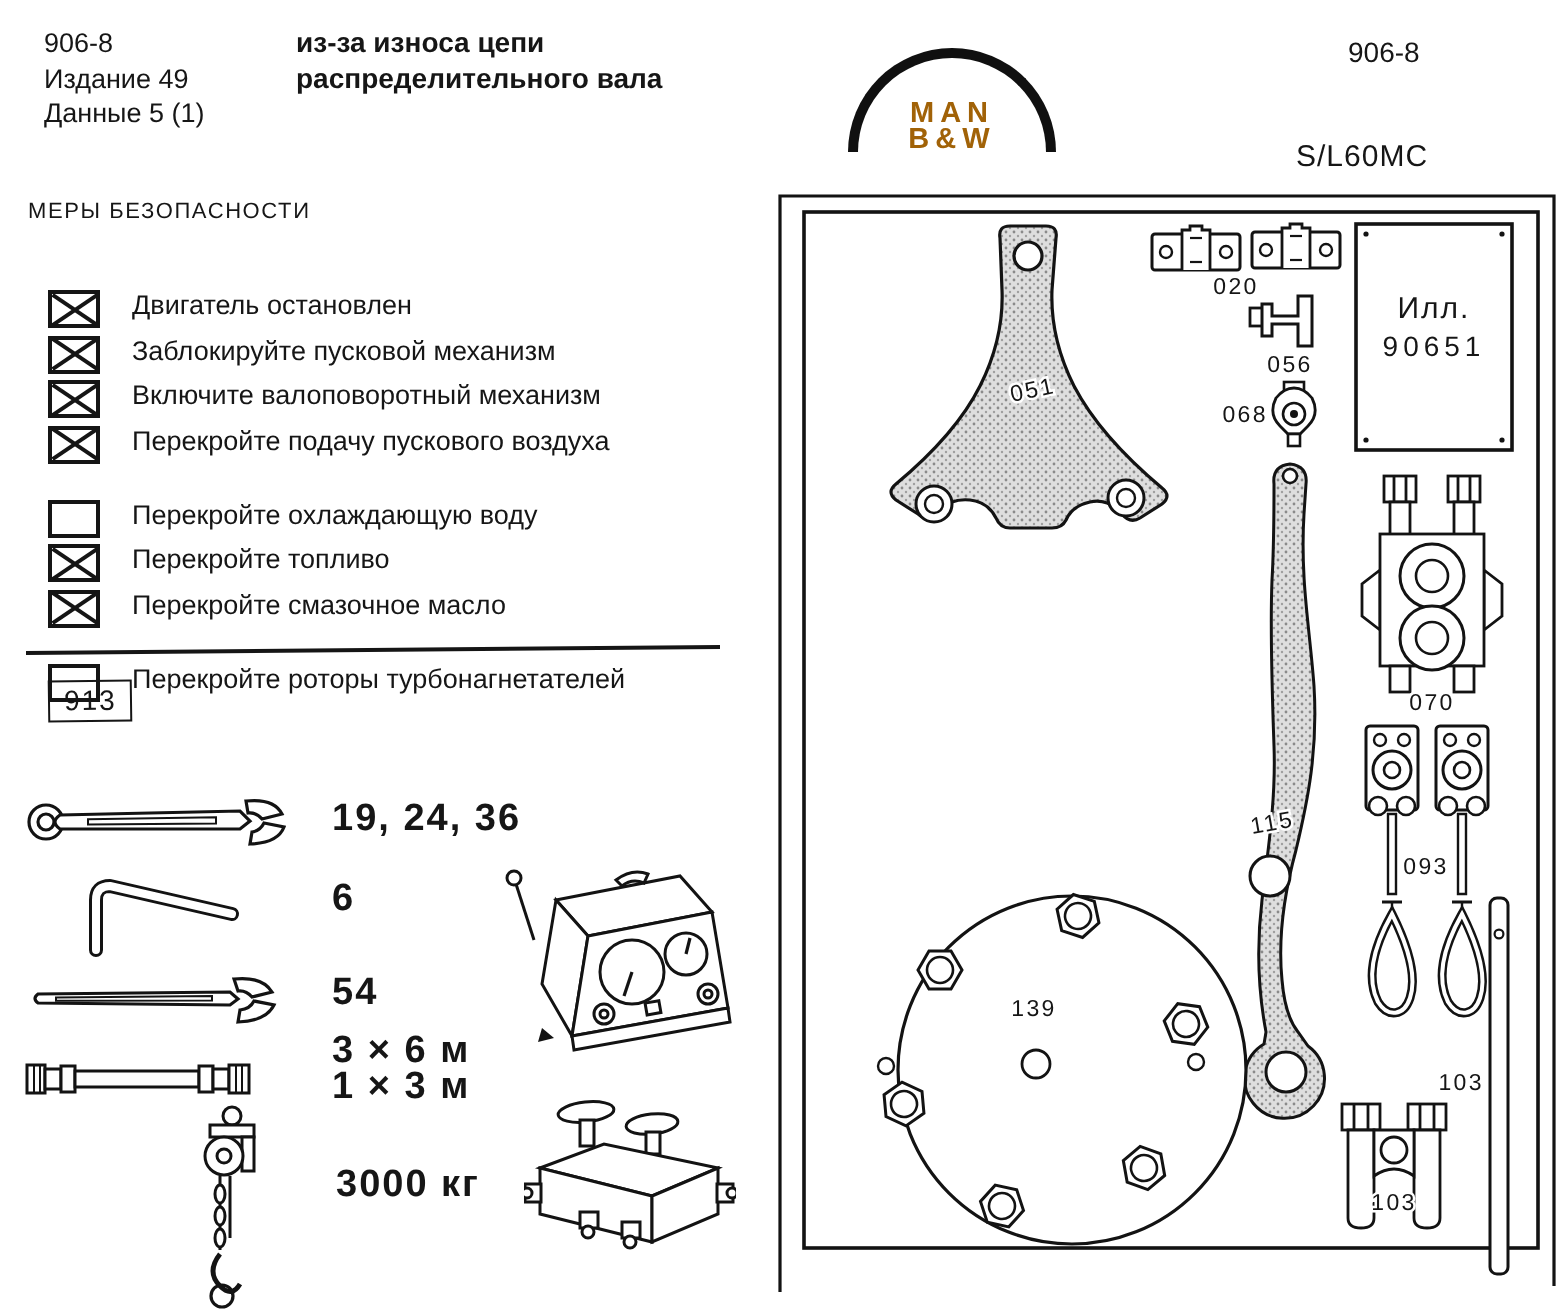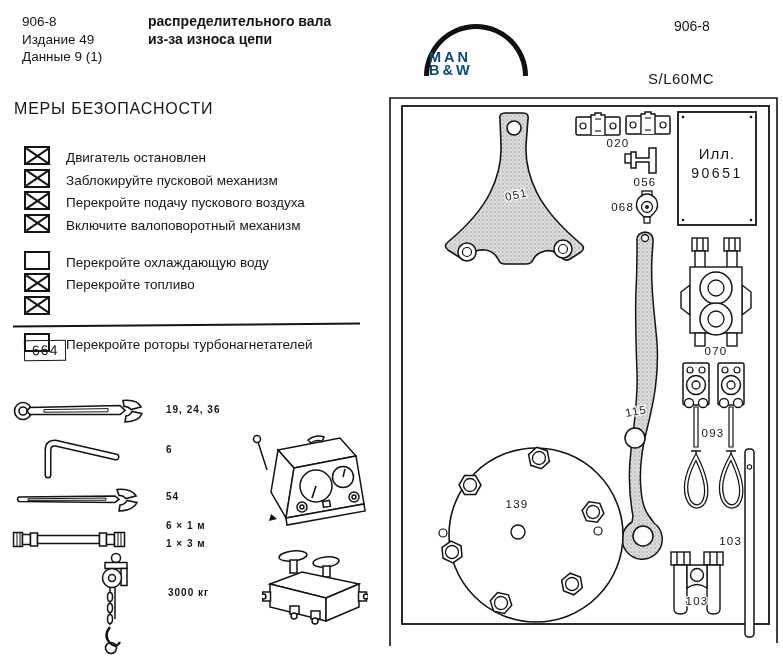--- a/index.html
+++ b/index.html
@@ -3,55 +3,55 @@
 <meta charset="utf-8">
 <style>
   html,body{margin:0;padding:0;background:#fff}
   body{width:783px;height:658px;position:relative;overflow:hidden;
        font-family:"Liberation Sans",sans-serif;color:#161616}
   .abs{position:absolute}
   .meta{font-size:13.5px;line-height:17.5px}
   .title{font-size:14px;font-weight:bold;line-height:17.5px}
   .refnum{font-size:14px}
   .engine{font-size:15px;letter-spacing:.5px}
-  .s-head{font-size:16px;letter-spacing:.8px}
+  .s-head{font-size:11px;letter-spacing:.8px}
   .dome{width:104px;height:52px;box-sizing:border-box;border:5px solid #101010;
         border-bottom:none;border-radius:52px 52px 0 0;position:relative}
-  .logo-text{position:absolute;bottom:0;left:0;width:100%;
-        font-weight:bold;font-size:14.5px;line-height:12.5px;letter-spacing:3px;color:#0c4a6e}
-  .s-row{display:flex;align-items:flex-end;height:20px;margin-bottom:2.5px}
+  .logo-text{position:absolute;bottom:0;left:0;width:100%;text-align:center;
+        font-weight:bold;font-size:14.5px;line-height:12.5px;letter-spacing:3px;color:#a16207}
+  .s-row{display:flex;align-items:flex-start;height:20px;margin-bottom:2.5px}
   .s-row:nth-child(5),.s-row:nth-child(8){margin-top:17px}
   .cbx{width:26px;height:19px;box-sizing:border-box;border:2px solid #151515;
        background:#fff;position:relative;flex:0 0 auto;margin-right:16px}
   .cbx.checked::before,.cbx.checked::after{content:"";position:absolute;left:-2.5px;top:6.5px;
        width:27px;height:2px;background:#151515}
   .cbx.checked::before{transform:rotate(34deg)}
   .cbx.checked::after{transform:rotate(-34deg)}
   .s-label{font-size:13.5px;white-space:nowrap}
   .hrule{border-top:2px solid #151515;width:347px;transform:rotate(-.5deg)}
   .refbox{border:1.6px solid #151515;font-size:14px;line-height:19px;padding:0 7px;
        letter-spacing:1px;transform:rotate(-.8deg)}
-  .lbl{font-size:10px;font-weight:bold;letter-spacing:1px;line-height:18px;white-space:nowrap}
+  .lbl{font-size:19px;font-weight:bold;letter-spacing:1px;line-height:18px;white-space:nowrap}
   svg text{font-family:"Liberation Sans",sans-serif}
   .pl{font-size:11.5px;letter-spacing:1.2px;fill:#161616;paint-order:stroke;stroke:#fff;stroke-width:2.5px}
   .ill{font-size:15px;letter-spacing:1px;fill:#161616}
   .ill2{font-size:14px;letter-spacing:2.5px;fill:#161616}
 </style>
 </head>
 <body>
 
 <div class="abs meta" style="left:22px;top:13px">
   <div>906-8</div>
   <div>Издание 49</div>
-  <div>Данные 9 (1)</div>
+  <div>Данные 5 (1)</div>
 </div>
 
 <div class="abs title" style="left:148px;top:13px">
+  <div>из-за износа цепи</div>
   <div>распределительного вала</div>
-  <div>из-за износа цепи</div>
 </div>
 
 <div class="abs" style="left:424px;top:24px">
   <div class="dome">
     <div class="logo-text">
       <div>MAN</div>
       <div>B&amp;W</div>
     </div>
   </div>
 </div>
@@ -64,44 +64,45 @@
     <div class="s-row">
       <span class="cbx checked"></span>
       <span class="s-label">Двигатель остановлен</span>
     </div>
     <div class="s-row">
       <span class="cbx checked"></span>
       <span class="s-label">Заблокируйте пусковой механизм</span>
     </div>
     <div class="s-row">
       <span class="cbx checked"></span>
+      <span class="s-label">Включите валоповоротный механизм</span>
+    </div>
+    <div class="s-row">
+      <span class="cbx checked"></span>
       <span class="s-label">Перекройте подачу пускового воздуха</span>
-    </div>
-    <div class="s-row">
-      <span class="cbx checked"></span>
-      <span class="s-label">Включите валоповоротный механизм</span>
     </div>
     <div class="s-row">
       <span class="cbx"></span>
       <span class="s-label">Перекройте охлаждающую воду</span>
     </div>
     <div class="s-row">
       <span class="cbx checked"></span>
       <span class="s-label">Перекройте топливо</span>
     </div>
     <div class="s-row">
       <span class="cbx checked"></span>
+      <span class="s-label">Перекройте смазочное масло</span>
     </div>
     <div class="s-row">
       <span class="cbx"></span>
       <span class="s-label">Перекройте роторы турбонагнетателей</span>
     </div>
   </div>
 <div class="abs hrule" style="left:13px;top:324px"></div>
-<div class="abs refbox" style="left:24px;top:340px">664</div>
+<div class="abs refbox" style="left:24px;top:340px">913</div>
 
 <div class="abs" style="left:12px;top:397px">
   <svg width="140" height="28" viewBox="0 0 140 28">
     <g fill="#fff" stroke="#131313" stroke-width="1.6">
       <circle cx="11" cy="14" r="8.5"></circle>
         <circle cx="11" cy="14" r="4"></circle>
       <path d="M18,10.5 L108,8.5 L113,13.5 L108,17.5 L18,17.5 Q13,14 18,10.5 Z"></path>
       <path d="M111,3.5 Q125,2 129,10 L119,12.5 Q116,9 112,9.5 Z"></path>
       <path d="M113,25 Q127,24.5 130,16.5 L120,14.5 Q118,18.5 114,19 Z"></path>
     </g>
@@ -142,21 +143,21 @@
       <rect x="102.5" y="4.5" width="10" height="14"></rect>
     </g>
     <g stroke="#131313" stroke-width="1">
       <line x1="5" y1="4.5" x2="5" y2="18.5"></line>
         <line x1="8" y1="4.5" x2="8" y2="18.5"></line>
       <line x1="106" y1="4.5" x2="106" y2="18.5"></line>
         <line x1="109" y1="4.5" x2="109" y2="18.5"></line>
     </g>
   </svg>
 </div>
-<div class="abs lbl" style="left:166px;top:517px">6 × 1 м</div>
+<div class="abs lbl" style="left:166px;top:517px">3 × 6 м</div>
 <div class="abs lbl" style="left:166px;top:535px">1 × 3 м</div>
 
 <div class="abs" style="left:92px;top:551px">
   <svg width="50" height="106" viewBox="0 0 50 106">
     <g fill="#fff" stroke="#131313" stroke-width="1.5">
       <circle cx="24" cy="7" r="4.5"></circle>
       <rect x="13" y="11.5" width="22" height="6"></rect>
       <path d="M29,17.5 h6 v17 h-6 z"></path>
       <circle cx="20" cy="27" r="9.5"></circle>
         <circle cx="20" cy="27" r="3.5"></circle>

